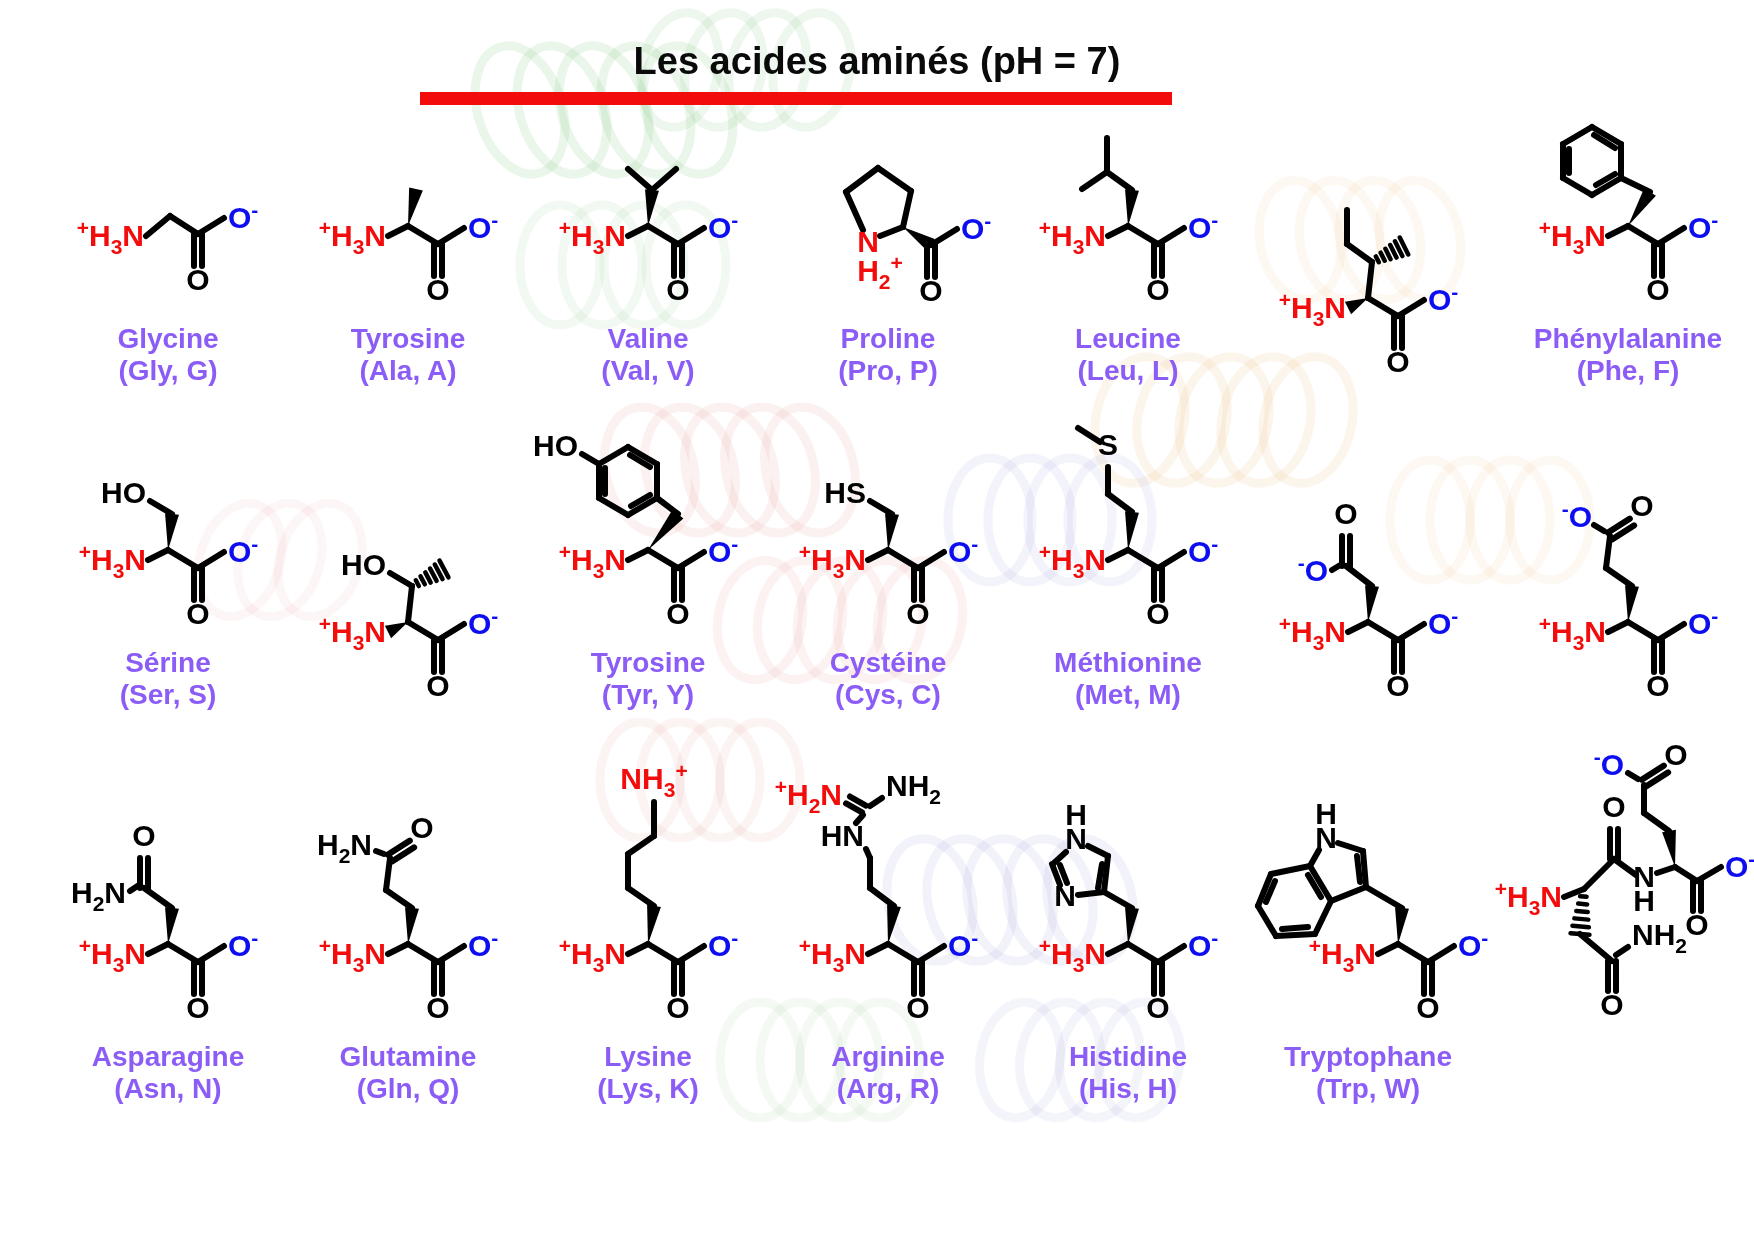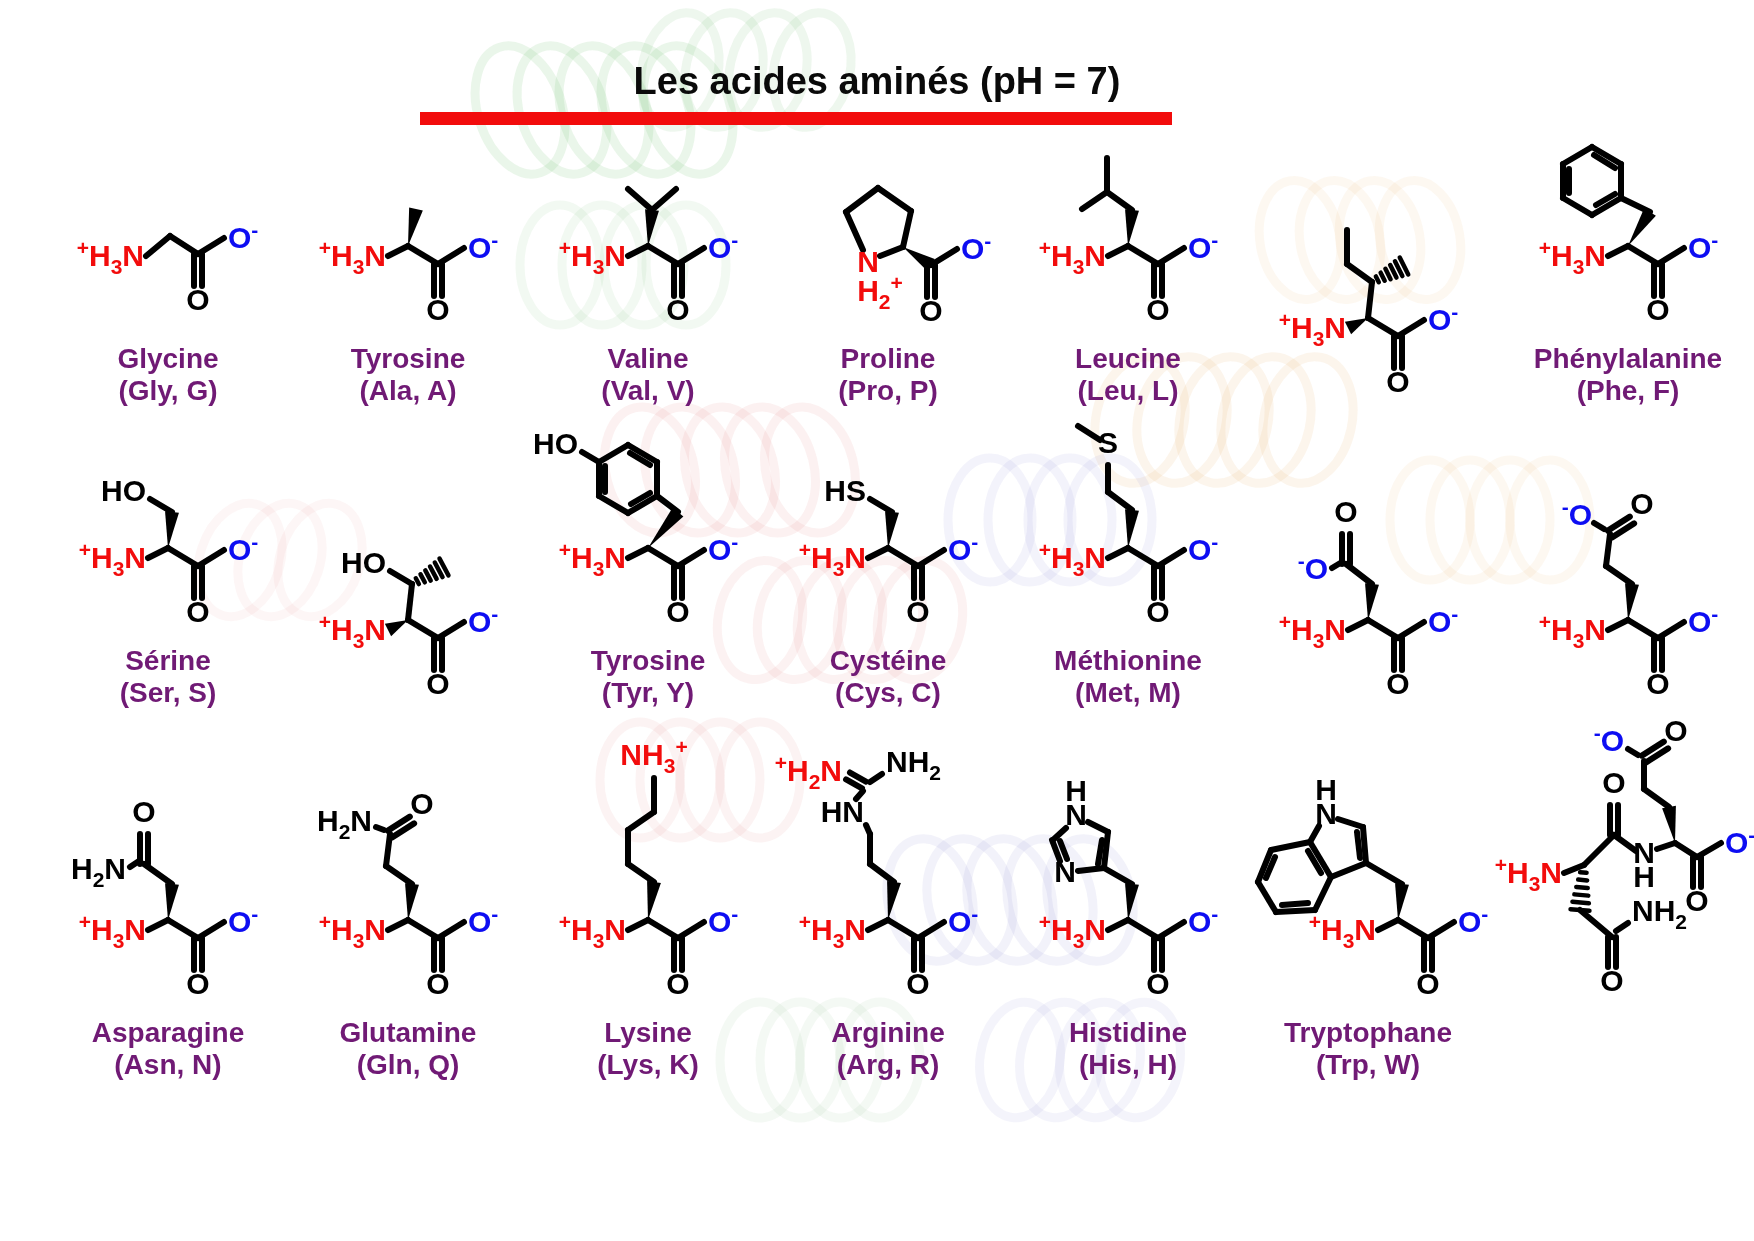--- a/index.html
+++ b/index.html
@@ -1,29 +1,29 @@
 <!DOCTYPE html>
 <html><head>
 <meta charset="utf-8">
 <style>
   html,body{margin:0;padding:0;background:#ffffff;}
   body{width:1754px;height:1241px;overflow:hidden;
        font-family:"Liberation Sans","DejaVu Sans",sans-serif;}
   .page{position:relative;width:1754px;height:1241px;}
   .bg{position:absolute;left:0;top:0;width:1754px;height:1241px;z-index:0;}
-  header{position:relative;z-index:1;padding-top:60px;}
+  header{position:relative;z-index:1;padding-top:40px;}
   h1{margin:0;text-align:center;font-size:38px;font-weight:bold;color:#0a0a0a;}
   .bar{margin:9px 0 0 420px;width:752px;height:13px;}
   #grid{position:relative;z-index:1;display:grid;grid-template-columns:repeat(7,1fr);
-        width:1648px;margin:16px 0 16px 48px;}
+        width:1648px;margin:16px 0 16px 48px;row-gap:22px;}
   .card{display:flex;flex-direction:column;align-items:center;justify-content:flex-end;}
   .struct svg{display:block;overflow:visible;}
   svg text{font-family:"Liberation Sans","DejaVu Sans",sans-serif;font-weight:bold;}
   .label{text-align:center;height:70px;margin-top:2px;font-weight:bold;font-size:28px;
-         line-height:1.13;color:#701a75;white-space:nowrap;}
+         line-height:1.13;color:#8b5cf6;white-space:nowrap;}
 </style>
 </head>
 <body>
 
 <div class="page">
   <svg class="bg" id="bgsvg">
       <ellipse cx="520" cy="110" rx="42" ry="66" fill="none" stroke="#7cc47c" stroke-width="9" opacity="0.16" transform="rotate(-18 520 110)"></ellipse>
       <ellipse cx="562" cy="110" rx="42" ry="66" fill="none" stroke="#7cc47c" stroke-width="9" opacity="0.16" transform="rotate(-18 562 110)"></ellipse>
       <ellipse cx="604" cy="110" rx="42" ry="66" fill="none" stroke="#7cc47c" stroke-width="9" opacity="0.16" transform="rotate(-18 604 110)"></ellipse>
       <ellipse cx="646" cy="110" rx="42" ry="66" fill="none" stroke="#7cc47c" stroke-width="9" opacity="0.16" transform="rotate(-18 646 110)"></ellipse>

